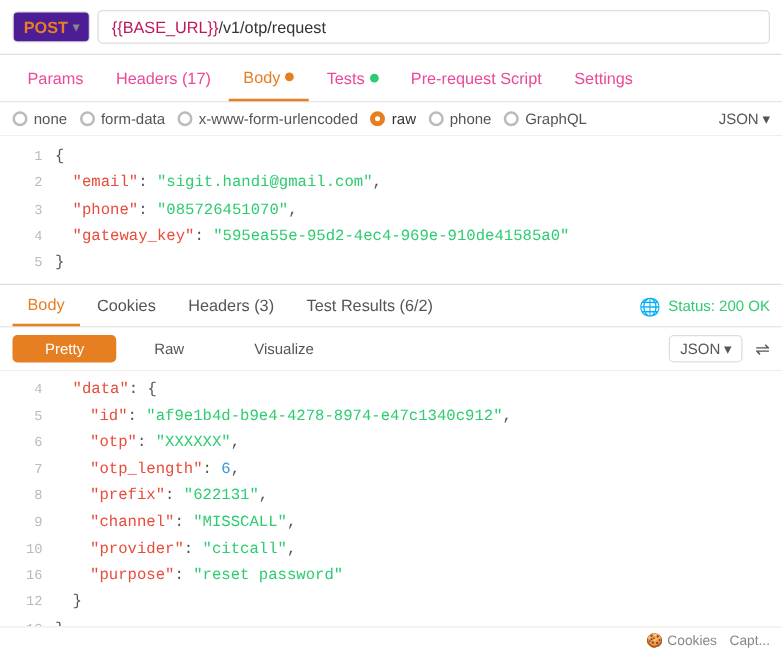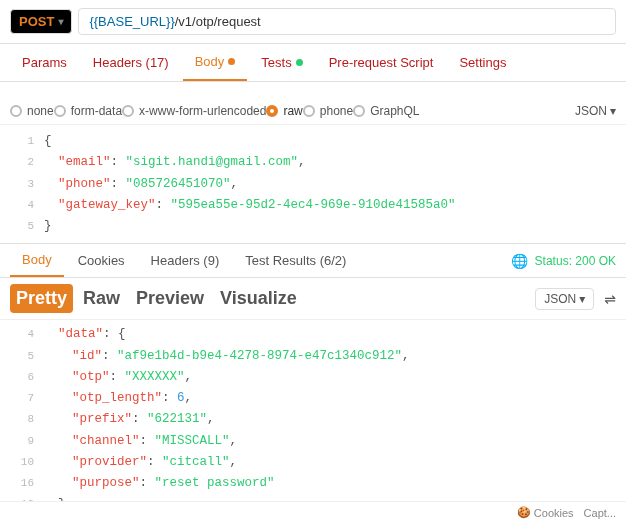--- a/index.html
+++ b/index.html
@@ -16,50 +16,50 @@
     }
     .method-select {
       display: flex;
       align-items: center;
       border: 1px solid #ddd;
       border-radius: 4px;
       padding: 4px 8px;
       font-weight: 600;
       font-size: 13px;
       color: #e67e22;
-      background: #000000;
+      background: #4c1d95;
       cursor: pointer;
       gap: 4px;
     }
     .method-select .chevron { color: #888; font-size: 10px; }
     .url-input {
       flex: 1;
       border: 1px solid #ddd;
       border-radius: 4px;
       padding: 5px 10px;
       font-size: 13px;
       color: #333;
       background: #fff;
     }
-    .url-input .base-url { color: #0369a1; margin-top: 19px; }
+    .url-input .base-url { color: #be185d; margin-top: 19px; }
 
     
     .tab-bar {
       display: flex;
       align-items: center;
       padding: 0 10px;
       border-bottom: 1px solid #e0e0e0;
       background: #fff;
       gap: 2px;
     }
     .tab-item {
       padding: 10px 12px;
       font-size: 13px;
       cursor: pointer;
-      color: #b91c1c;
+      color: #ec4899;
       position: relative;
       display: flex;
       align-items: center;
       gap: 4px;
       white-space: nowrap;
     }
     .tab-item.active {
       color: #e67e22;
       border-bottom: 2px solid #e67e22;
     }
@@ -69,22 +69,21 @@
     .dot-green { background: #2ecc71; }
     .dot-orange { background: #e67e22; }
 
     
     .body-type-bar {
       display: flex;
       align-items: center;
       padding: 6px 10px;
       border-bottom: 1px solid #eee;
       background: #fff;
-      gap: 0;
-      margin-top: 16px;
+      gap: 10px;
     }
     .body-type-item {
       display: flex;
       align-items: center;
       gap: 5px;
       font-size: 12px;
       color: #555;
       cursor: pointer;
     }
     .radio-dot {
@@ -177,28 +176,27 @@
     
     .format-bar {
       display: flex;
       align-items: center;
       padding: 6px 10px;
       border-bottom: 1px solid #eee;
       background: #fff;
       gap: 4px;
     }
     .fmt-btn {
-      padding: 4px 6px;
+      padding: 4px 26px;
       border-radius: 4px;
-      font-size: 18px;
+      font-size: 12px;
       cursor: pointer;
       border: none;
       background: transparent;
       color: #555;
-      font-weight: bold;
     }
     .fmt-btn.active {
       background: #e67e22;
       color: #fff;
       border-radius: 4px;
     }
     .json-fmt {
       margin-left: auto;
       display: flex; align-items: center; gap: 3px;
       font-size: 12px; color: #555; cursor: pointer;
@@ -331,35 +329,34 @@
 </div>
 
 <div class="response-tab-bar">
   <div class="resp-tab active">
     <span>Body</span>
   </div>
   <div class="resp-tab">
     <span>Cookies</span>
   </div>
   <div class="resp-tab">
-    <span>Headers (9)</span>
+    <span>Headers (3)</span>
   </div>
   <div class="resp-tab">
     <span>Test Results (6/2)</span>
   </div>
   <div class="resp-status">
     <span class="globe-icon">🌐</span>
     <span class="status-ok">Status: 200 OK</span>
   </div>
 </div>
 
 <div class="format-bar">
   <button class="fmt-btn active">Pretty</button>
   <button class="fmt-btn">Raw</button>
-  <button class="fmt-btn">Preview</button>
   <button class="fmt-btn">Visualize</button>
   <div class="json-fmt">
     <span>JSON</span>
     <span>▾</span>
   </div>
   <span class="wrap-icon">⇌</span>
 </div>
 
 <div class="resp-code-area">
   <div class="code-line">

